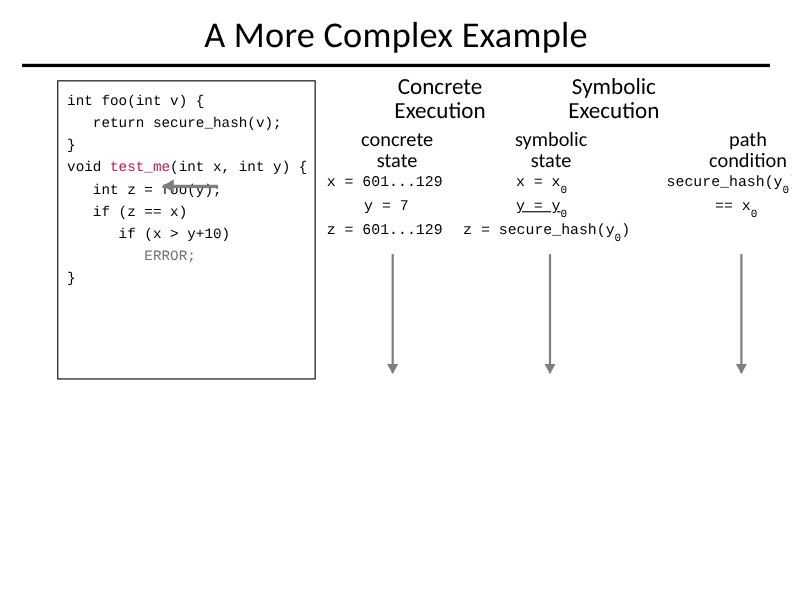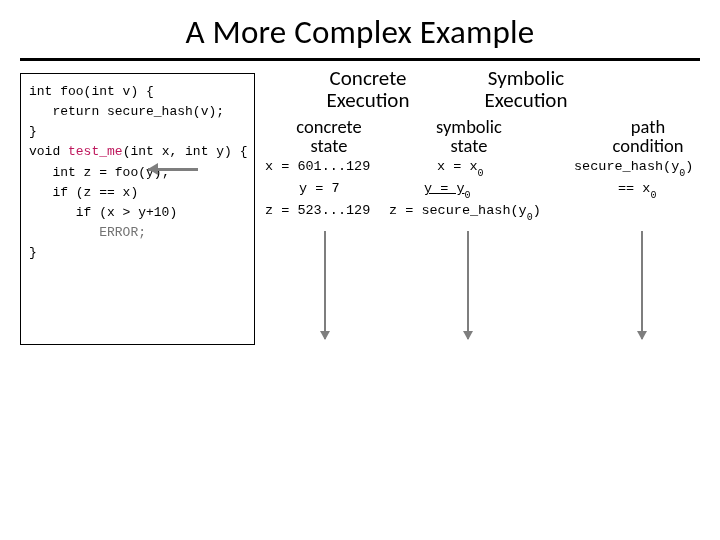--- a/index.html
+++ b/index.html
@@ -1,20 +1,20 @@
 <!DOCTYPE html>
 <html><head>
 <meta charset="utf-8">
 <style>
   * { box-sizing: border-box; margin: 0; padding: 0; }
   html, body { width: 720px; height: 540px; background: #fff; font-family: Calibri, Arial, sans-serif; color: #000; }
   .slide { width: 720px; height: 540px; position: relative; padding: 12px 20px 16px 20px; }
   .title { font-size: 33px; text-align: center; font-weight: 400; letter-spacing: 0.2px; }
   .rule { border: none; border-top: 3px solid #000; margin: 6px 0 12px 0; }
-  .body { display: flex; flex-direction: row; }
+  .body { display: flex; flex-direction: row; margin-left: 32px; }
   .code { width: 235px; border: 1.5px solid #000; padding: 8px 8px 8px 8px; font-family: "Courier New", monospace; font-size: 13px; line-height: 1.55; background: #fff; }
   .code .test { color: #be185d; text-align: right; }
   .code .err { color: #737373; }
   .code .line { white-space: pre; }
   .right { flex: 1; position: relative; padding-left: 6px; }
   .hdrs { position: relative; height: 42px; }
   .hdr { position: absolute; font-size: 21px; text-align: center; line-height: 1.05; }
   .subhdrs { position: relative; height: 44px; }
   .sub { position: absolute; font-size: 18.5px; text-align: center; line-height: 1.05; }
   .table { position: relative; font-family: "Courier New", monospace; font-size: 13.5px; }
@@ -69,25 +69,25 @@
       </div>
 
       <div class="table">
         <div class="trow">
           <div class="cell" style="left:4px;">x = 601...129</div>
           <div class="cell" style="left:176px;"><span>x = x</span><span class="sub0">0</span></div>
           <div class="cell" style="left:313px;"><span>secure_hash(y</span><span class="sub0">0</span><span>)</span></div>
         </div>
         <div class="trow">
           <div class="cell" style="left:38px;">y = 7</div>
-          <div class="cell" style="left:163px;text-decoration:underline;"><span>y = y</span><span class="sub0">0</span></div>
+          <div class="cell" style="left:176px;text-decoration:underline;"><span>y = y</span><span class="sub0">0</span></div>
           <div class="cell" style="left:357px;"><span>== x</span><span class="sub0">0</span></div>
         </div>
         <div class="trow">
-          <div class="cell" style="left:4px;">z = 523...129</div>
+          <div class="cell" style="left:4px;">z = 601...129</div>
           <div class="cell" style="left:128px;"><span>z = secure_hash(y</span><span class="sub0">0</span><span>)</span></div>
         </div>
       </div>
 
       <div class="arrow-row">
         <div class="arrow" style="left:63px; top:6px; height:108px;"></div>
         <div class="arrow" style="left:206px; top:6px; height:108px;"></div>
         <div class="arrow" style="left:380px; top:6px; height:108px;"></div>
       </div>
     </div>

